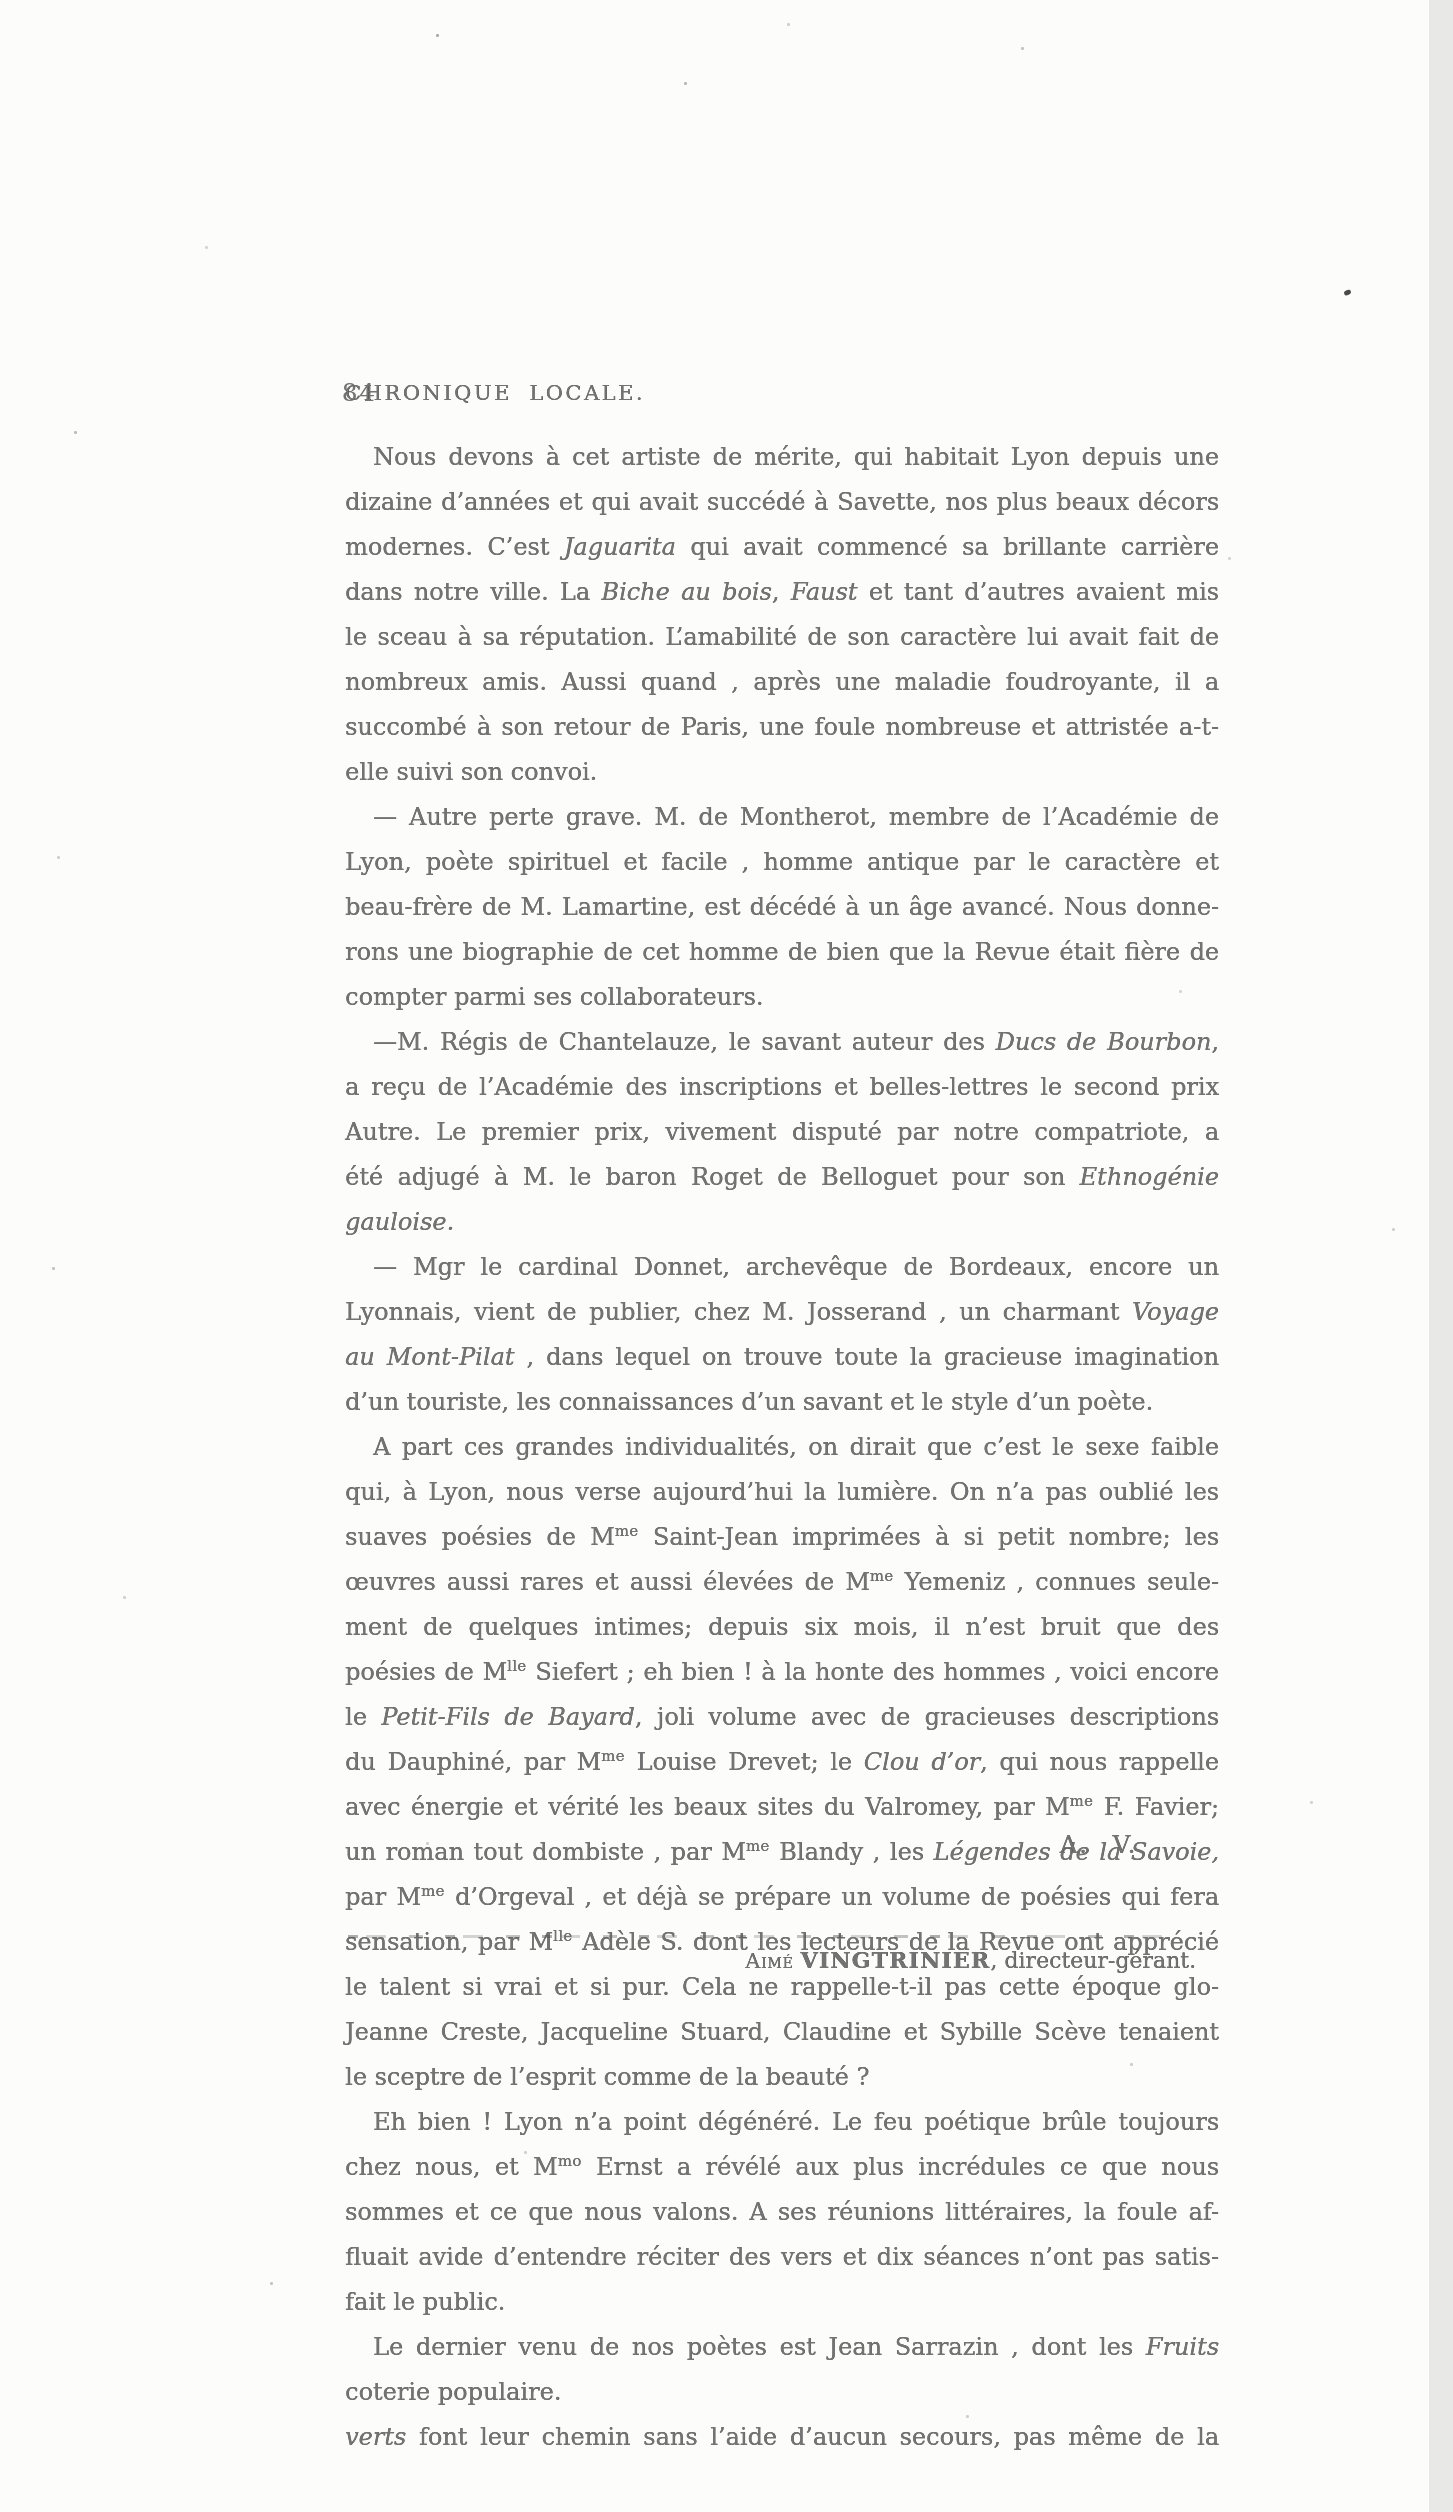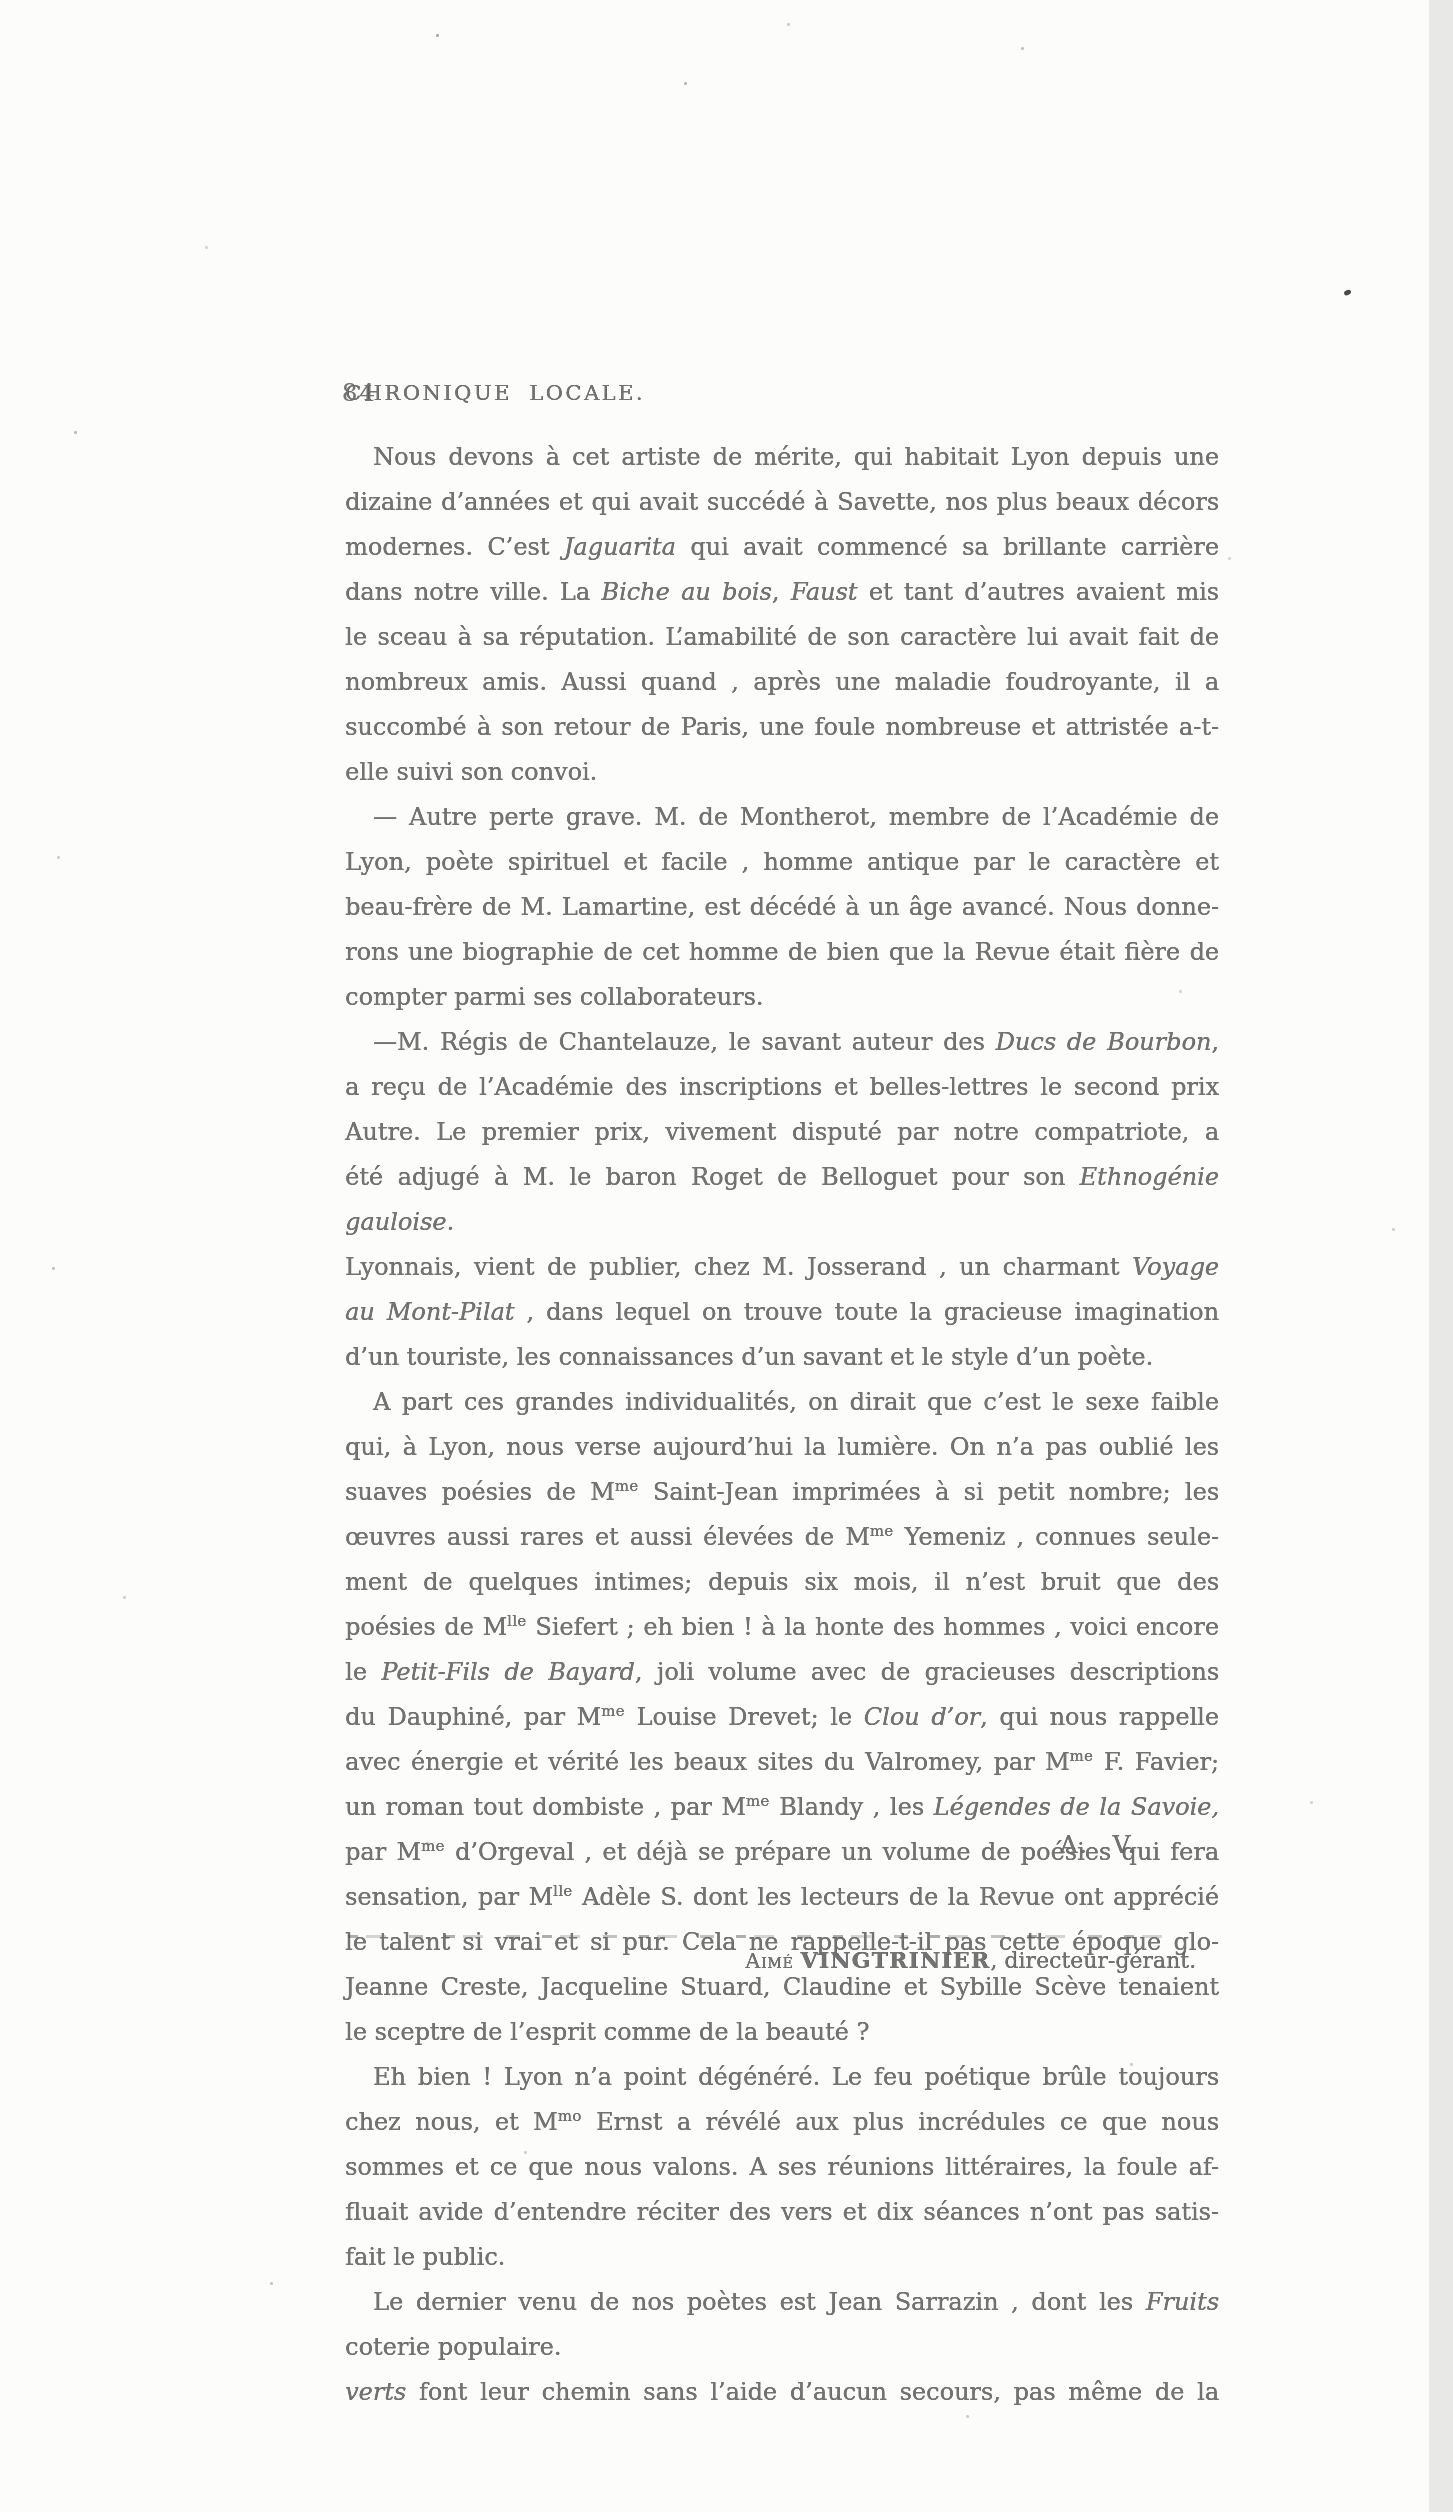--- a/index.html
+++ b/index.html
@@ -113,20 +113,21 @@
         <div class="line no-just"><span>compter parmi ses collaborateurs.</span></div>
       </div>
       <div class="paragraph">
         <div class="line indent"><span>—M. Régis de Chantelauze, le savant auteur des </span><span class="it">Ducs de Bourbon</span><span>,</span></div>
         <div class="line"><span>a reçu de l’Académie des inscriptions et belles-lettres le second prix</span></div>
         <div class="line"><span>Autre. Le premier prix, vivement disputé par notre compatriote, a</span></div>
         <div class="line"><span>été adjugé à M. le baron Roget de Belloguet pour son </span><span class="it">Ethnogénie</span></div>
         <div class="line no-just"><span class="it">gauloise.</span></div>
       </div>
       <div class="paragraph">
+        <div class="line indent"><span>— Mgr le cardinal Donnet, archevêque de Bordeaux, encore un</span></div>
         <div class="line"><span>Lyonnais, vient de publier, chez M. Josserand , un charmant </span><span class="it">Voyage</span></div>
         <div class="line"><span class="it">au Mont-Pilat</span><span> , dans lequel on trouve toute la gracieuse imagination</span></div>
         <div class="line no-just"><span>d’un touriste, les connaissances d’un savant et le style d’un poète.</span></div>
       </div>
       <div class="paragraph">
         <div class="line indent"><span>A part ces grandes individualités, on dirait que c’est le sexe faible</span></div>
         <div class="line"><span>qui, à Lyon, nous verse aujourd’hui la lumière. On n’a pas oublié les</span></div>
         <div class="line"><span>suaves poésies de M</span><span class="sup">me</span><span> Saint-Jean imprimées à si petit nombre; les</span></div>
         <div class="line"><span>œuvres aussi rares et aussi élevées de M</span><span class="sup">me</span><span> Yemeniz , connues seule-</span></div>
         <div class="line"><span>ment de quelques intimes; depuis six mois, il n’est bruit que des</span></div>

